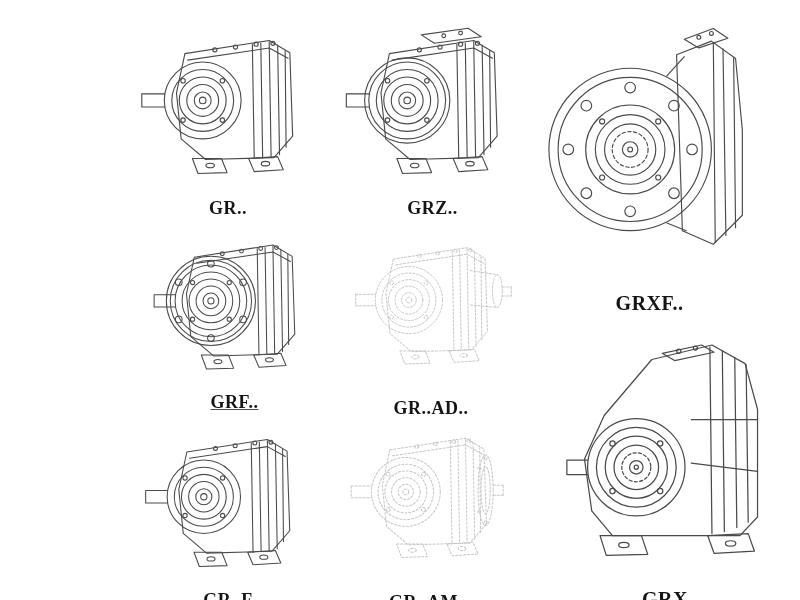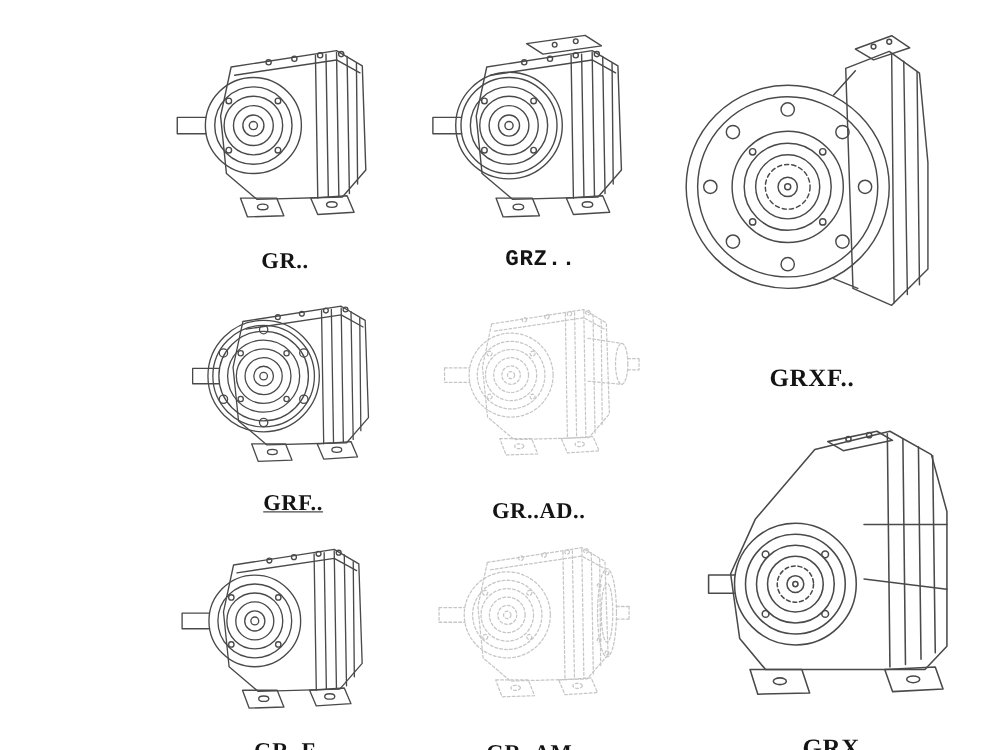--- a/index.html
+++ b/index.html
@@ -168,21 +168,21 @@
   </defs>
 </svg>
 
 <figure class="cell" style="left:88px;top:2px;width:200px;height:204px;">
   <svg class="drawing" viewBox="0 0 200 190">
       <use href="#gb-foot"></use>
     </svg>
   <figcaption class="label">GR..</figcaption>
 </figure>
 
-<figure class="cell" style="left:295px;top:2px;width:195px;height:204px;font-family:Liberation Mono, monospace;">
+<figure class="cell" style="left:295px;top:2px;width:195px;height:204px;">
   <svg class="drawing" viewBox="0 0 200 190">
       <use href="#gb-grz"></use>
     </svg>
   <figcaption class="label">GRZ..</figcaption>
 </figure>
 
 <figure class="cell big" style="left:492px;top:0px;width:235px;height:300px;">
   <svg class="drawing" viewBox="0 0 230 272">
       <use href="#gb-grxf"></use>
     </svg>

